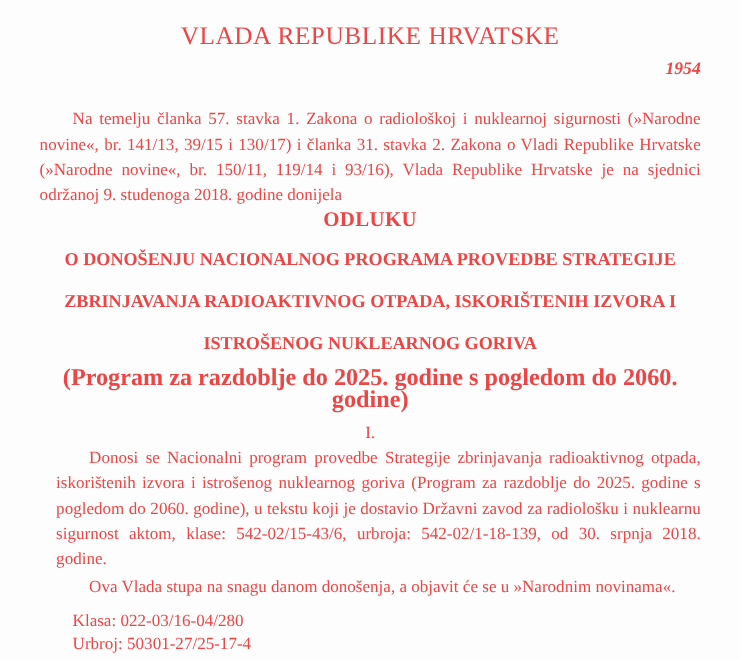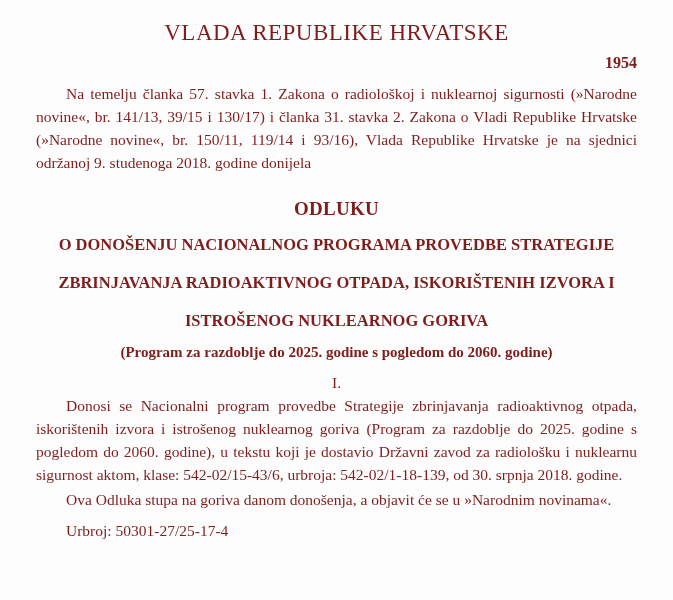--- a/index.html
+++ b/index.html
@@ -6,81 +6,83 @@
     margin: 0;
     padding: 0;
     background: #ffffff;
   }
   .page {
     position: relative;
     width: 673px;
     height: 600px;
     box-sizing: border-box;
     background: #fdfdfd;
-    color: #7f1d1d;
+    color: #ef4444;
     font-family: "Liberation Serif", "DejaVu Serif", serif;
     padding: 0 36px;
     overflow: hidden;
   }
   .doc-title {
     padding-top: 21px;
     text-align: center;
     font-size: 23px;
     line-height: 24px;
     font-weight: normal;
     letter-spacing: 0.5px;
     margin: 0;
   }
   .item-number {
     margin-top: 9px;
     text-align: right;
     font-weight: bold;
     font-size: 16px;
     line-height: 17px;
+    font-style: italic;
   }
   .body-par {
     margin: 0;
     font-size: 15.5px;
     line-height: 23px;
     text-align: justify;
     text-indent: 30px;
   }
   .preamble {
-    margin-top: 11px;
+    margin-top: 26px;
   }
   .decree-type {
-    margin: 24px 0 0 0;
+    margin: 0 0 0 0;
     text-align: center;
     font-size: 19px;
     line-height: 21px;
     font-weight: bold;
     letter-spacing: 0.3px;
   }
   .decree-title {
     margin: 7px 0 0 0;
     text-align: center;
     font-size: 16.5px;
     line-height: 38px;
     font-weight: bold;
   }
   .decree-subtitle {
     margin: 2px 0 0 0;
     text-align: center;
-    font-size: 15px;
+    font-size: 22px;
     line-height: 20px;
     font-weight: bold;
   }
   .sec-numeral {
     margin: 12px 0 0 0;
     text-align: center;
     font-size: 15.5px;
     line-height: 18px;
   }
   .sec-text {
     margin-top: 2px;
+    margin-left: 15px;
   }
   .footer-block {
     margin: 9px 0 0 30px;
     font-size: 15.5px;
     line-height: 21px;
   }
   .footer-block div { margin: 0; }
 </style>
 </head>
 <body>
@@ -96,20 +98,21 @@
   <div class="decree-type">ODLUKU</div>
 
   <div class="decree-title">O DONOŠENJU NACIONALNOG PROGRAMA PROVEDBE STRATEGIJE ZBRINJAVANJA RADIOAKTIVNOG OTPADA, ISKORIŠTENIH IZVORA I ISTROŠENOG NUKLEARNOG GORIVA</div>
 
   <div class="decree-subtitle">(Program za razdoblje do 2025. godine s pogledom do 2060. godine)</div>
 
   <div class="sec-numeral">I.</div>
   <p class="body-par sec-text">Donosi se Nacionalni program provedbe Strategije zbrinjavanja radioaktivnog otpada, iskorištenih izvora i istrošenog nuklearnog goriva (Program za razdoblje do 2025. godine s pogledom do 2060. godine), u tekstu koji je dostavio Državni zavod za radiološku i nuklearnu sigurnost aktom, klase: 542-02/15-43/6, urbroja: 542-02/1-18-139, od 30. srpnja 2018. godine.</p>
 
 
-  <p class="body-par sec-text">Ova Odluka stupa na goriva danom donošenja, a objavit će se u »Narodnim novinama«.</p>
+  <p class="body-par sec-text">Ova Vlada stupa na snagu danom donošenja, a objavit će se u »Narodnim novinama«.</p>
 
   <div class="footer-block">
+    <div>Klasa: 022-03/16-04/280</div>
     <div>Urbroj: 50301-27/25-17-4</div>
 
   </div>
 
 </div>
 
 </body></html>

